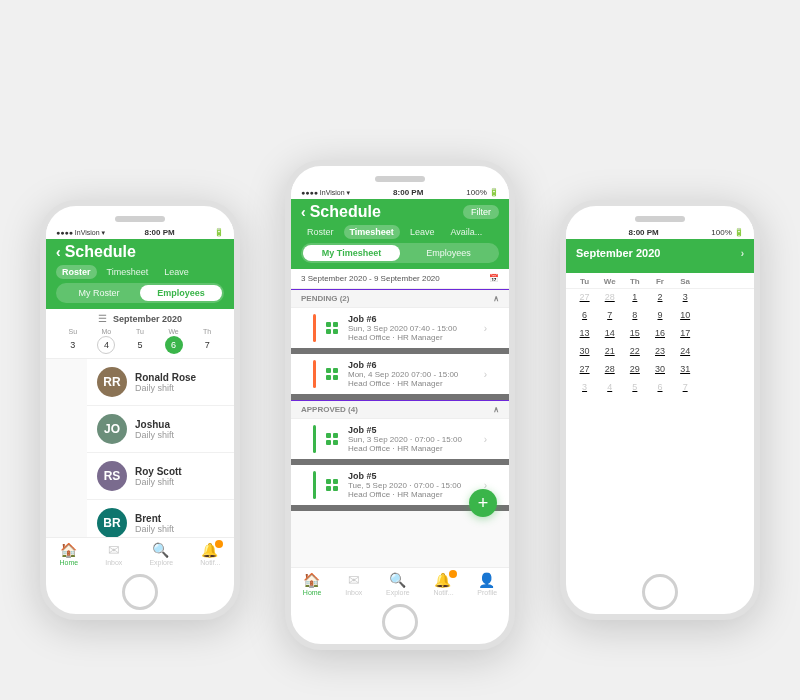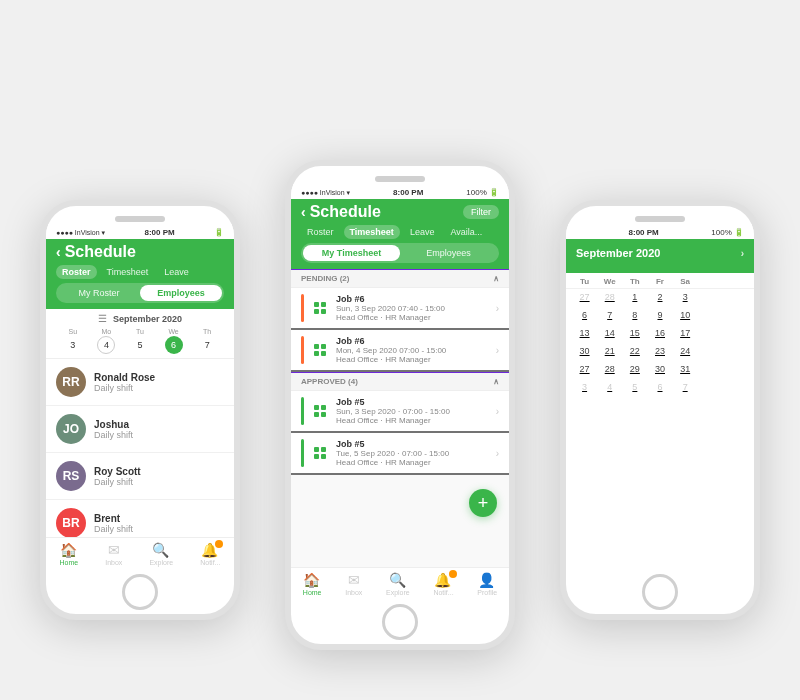--- a/index.html
+++ b/index.html
@@ -195,21 +195,21 @@
       display: flex;
       align-items: center;
       justify-content: center;
       font-size: 9px;
       color: #333;
     }
     .day-num.today { background: #3ab54a; color: #fff; }
     .day-num.circled { border: 1.5px solid #ccc; }
 
     
-    .employee-list { flex: 1; overflow: hidden; }
+    .employee-list { flex: 1; overflow: hidden; padding-left: 41px; }
     .employee-item {
       display: flex;
       align-items: center;
       gap: 8px;
       padding: 8px 10px;
       border-bottom: 1px solid #f0f0f0;
       background: #fff;
     }
     .avatar {
       width: 30px;
@@ -220,21 +220,21 @@
       display: flex;
       align-items: center;
       justify-content: center;
       font-size: 12px;
       font-weight: 700;
       color: #fff;
     }
     .avatar.av1 { background: #8B7355; }
     .avatar.av2 { background: #6B8E7A; }
     .avatar.av3 { background: #7A6B8E; }
-    .avatar.av4 { background: #ef4444; }
+    .avatar.av4 { background: #0f766e; }
 
     .emp-info .emp-name { font-size: 10px; font-weight: 600; color: #333; }
     .emp-info .emp-shift { font-size: 9px; color: #999; }
 
     
     .bottom-nav {
       display: flex;
       justify-content: space-around;
       padding: 4px 0 2px;
       background: #fff;
@@ -281,22 +281,22 @@
       font-size: 8px;
       color: #555;
       border-bottom: 1px solid #eee;
       display: flex;
       align-items: center;
       justify-content: space-between;
       flex-shrink: 0;
     }
     .job-card {
       background: #fff;
-      padding: 6px 10px;
-      border-bottom: 2px solid #737373;
+      padding: 6px 22px;
+      border-bottom: 6px solid #737373;
       display: flex;
       align-items: center;
       gap: 6px;
       cursor: pointer;
     }
     .job-icon {
       width: 20px;
       height: 20px;
       display: flex;
       align-items: center;
@@ -515,20 +515,24 @@
         <div class="tab-item active">Timesheet</div>
         <div class="tab-item">Leave</div>
         <div class="tab-item">Availa...</div>
       </div>
       <div class="toggle-bar">
         <div class="toggle-option active">My Timesheet</div>
         <div class="toggle-option">Employees</div>
       </div>
     </div>
 
+    <div class="date-range-bar">
+      <span>3 September 2020 - 9 September 2020</span>
+      <span>📅</span>
+    </div>
 
     <div class="phone-body" style="position:relative">
 
       <div class="section-label">
         <span>PENDING (2)</span>
         <span>∧</span>
       </div>
       <div class="job-card">
         <div class="left-accent"></div>
         <div class="job-icon">

